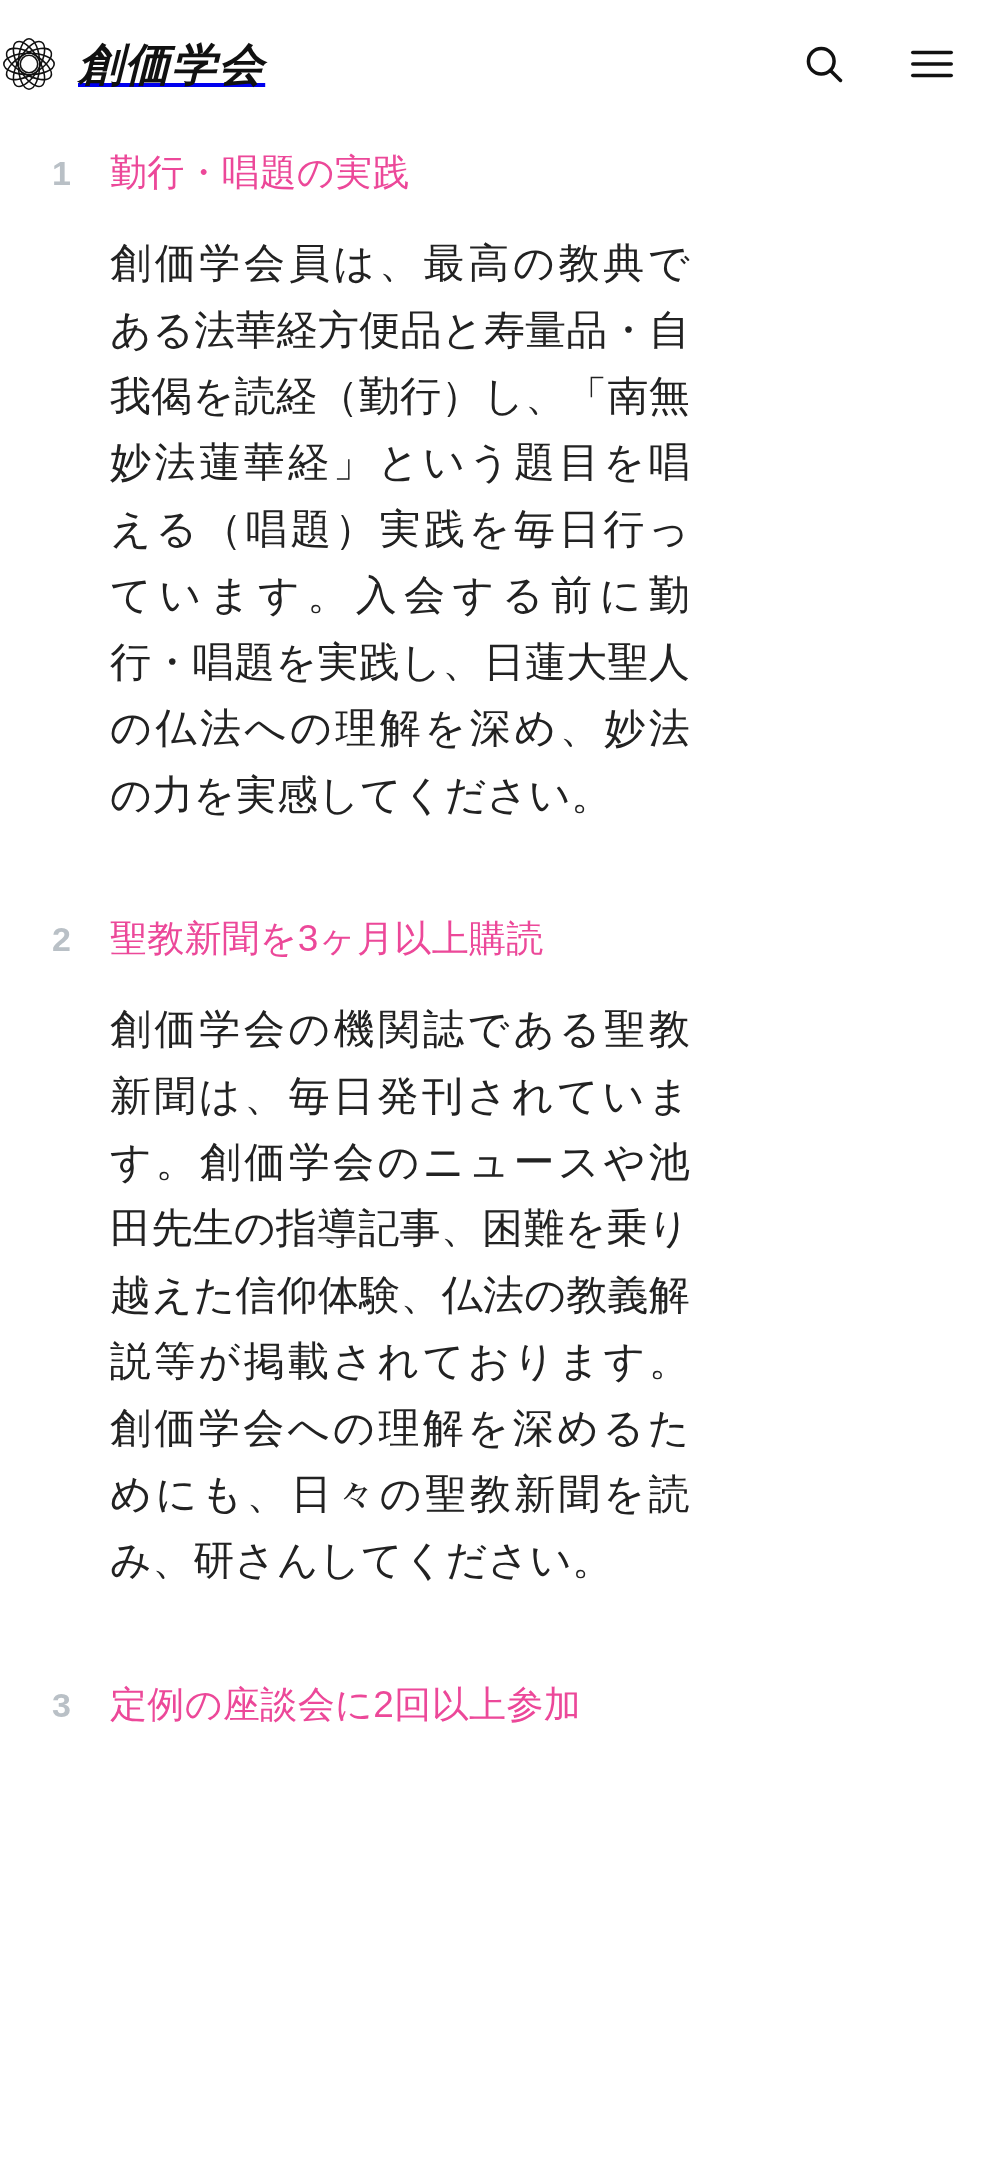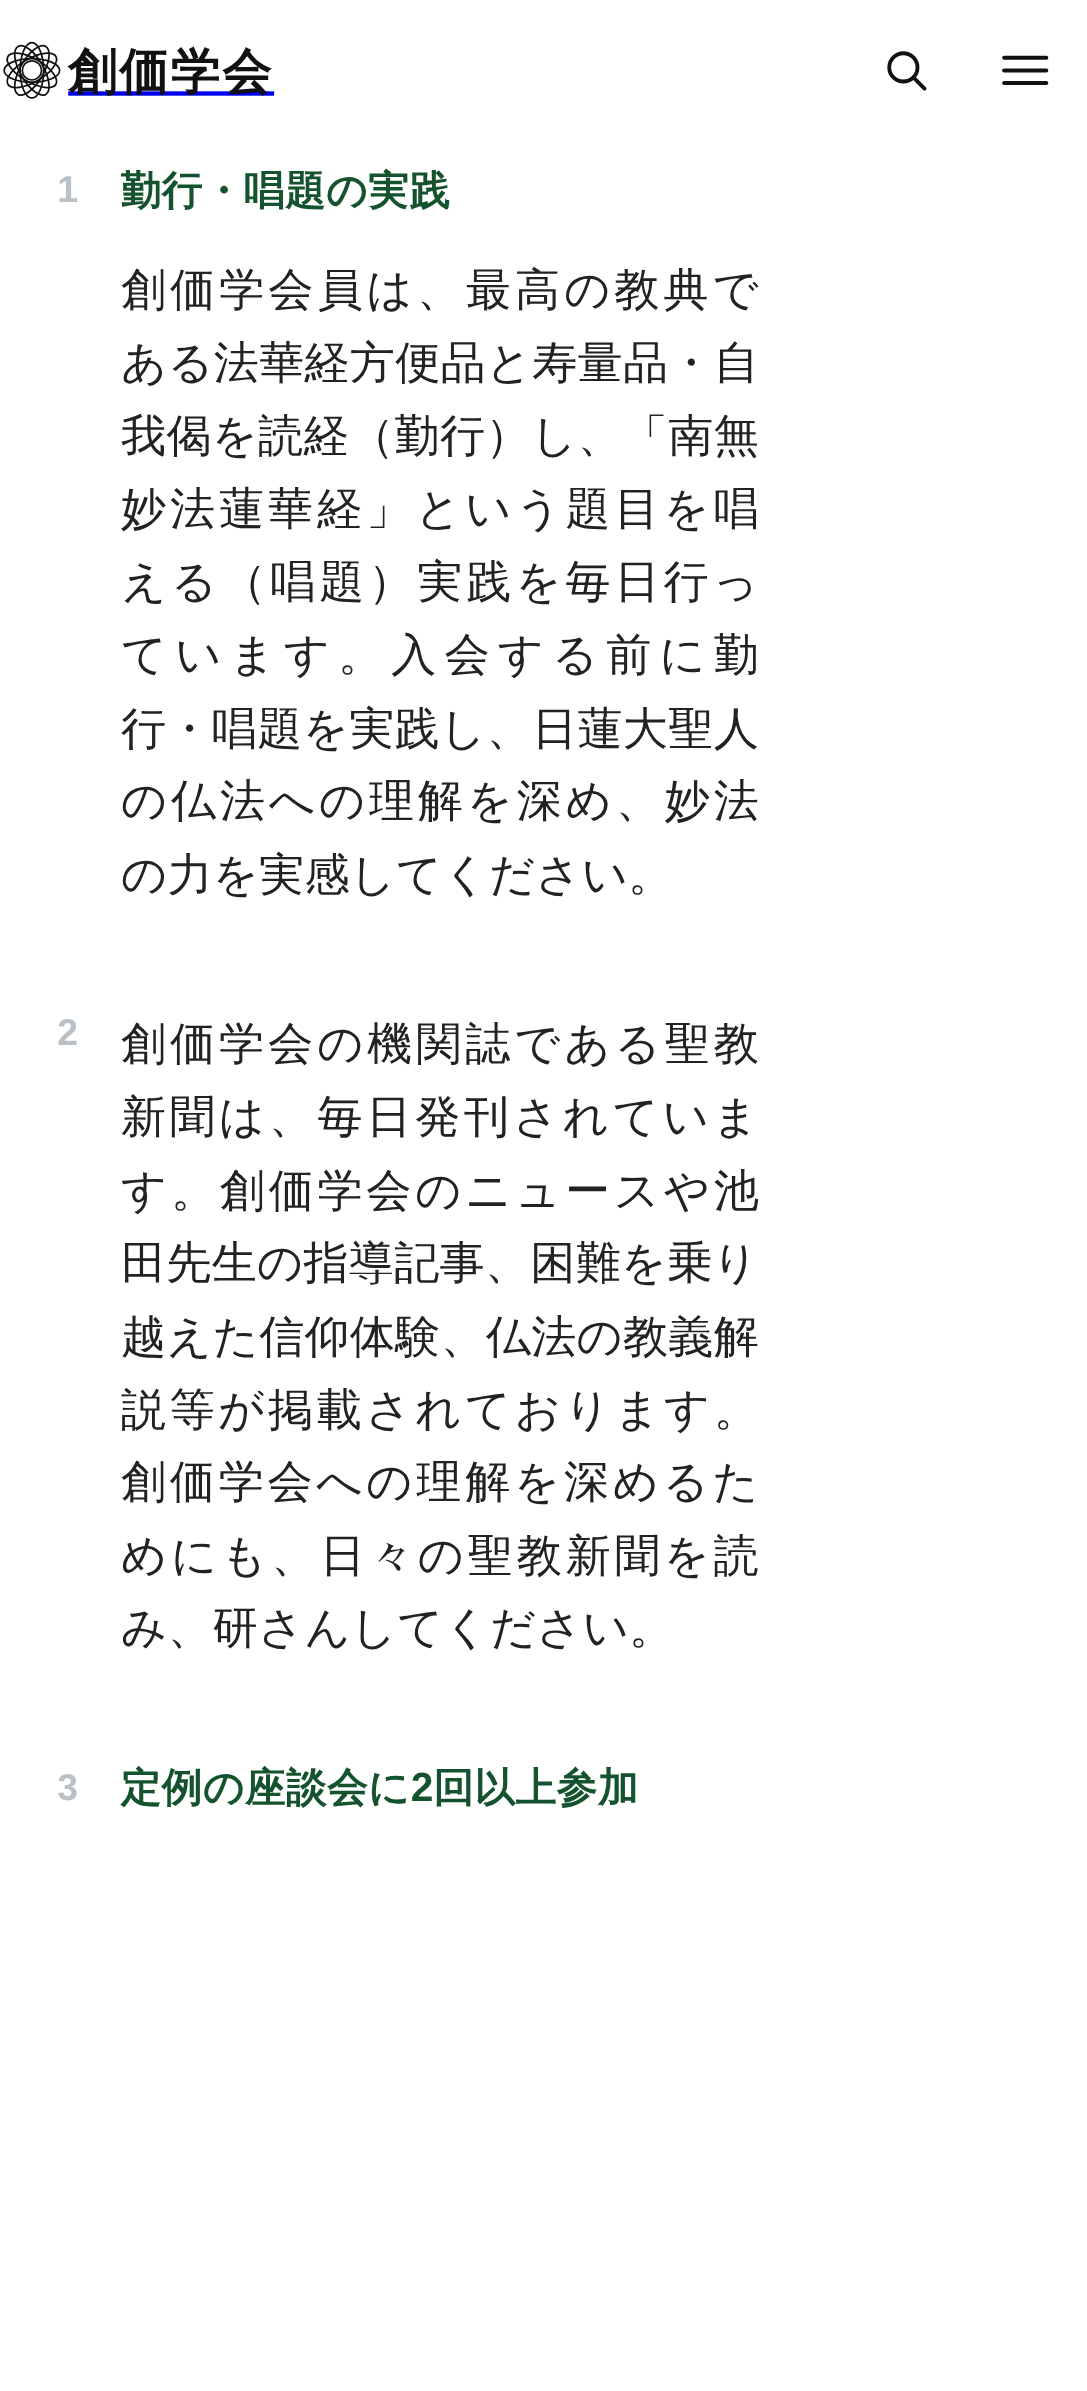--- a/index.html
+++ b/index.html
@@ -28,22 +28,23 @@
     height: 128px;
     display: flex;
     align-items: center;
     padding: 0 28px 0 0;
     background: #ffffff;
   }
 
   .brand {
     display: flex;
     align-items: center;
-    gap: 2px;
+    gap: 18px;
     padding-left: 4px;
+    font-style: italic;
   }
 
   .brand-logo {
     width: 62px;
     height: 62px;
     flex: 0 0 62px;
     display: block;
     margin-left: -6px;
   }
 
@@ -99,22 +100,22 @@
     top: 6px;
     font-size: 34px;
     font-weight: 700;
     color: #b9c0c6;
     line-height: 1;
     font-family: "Liberation Sans", "DejaVu Sans", sans-serif;
   }
 
   .step-title {
     font-size: 37px;
-    font-weight: 700;
-    color: #14532d;
+    font-weight: 400;
+    color: #ec4899;
     line-height: 1.25;
     letter-spacing: 0.01em;
     margin-bottom: 34px;
   }
 
   .step-body {
     font-size: 41px;
     line-height: 1.62;
     color: #222222;
     letter-spacing: 0.005em;
@@ -172,20 +173,21 @@
   <main class="content">
 
     <section class="step">
       <span class="step-number">1</span>
       <h2 class="step-title">勤行・唱題の実践</h2>
       <p class="step-body">創価学会員は、最高の教典である法華経方便品と寿量品・自我偈を読経（勤行）し、「南無妙法蓮華経」という題目を唱える（唱題）実践を毎日行っています。入会する前に勤行・唱題を実践し、日蓮大聖人の仏法への理解を深め、妙法の力を実感してください。</p>
     </section>
 
     <section class="step">
       <span class="step-number">2</span>
+      <h2 class="step-title">聖教新聞を3ヶ月以上購読</h2>
       <p class="step-body">創価学会の機関誌である聖教新聞は、毎日発刊されています。創価学会のニュースや池田先生の指導記事、困難を乗り越えた信仰体験、仏法の教義解説等が掲載されております。創価学会への理解を深めるためにも、日々の聖教新聞を読み、研さんしてください。</p>
     </section>
 
     <section class="step">
       <span class="step-number">3</span>
       <h2 class="step-title">定例の座談会に2回以上参加</h2>
     </section>
 
   </main>
 

